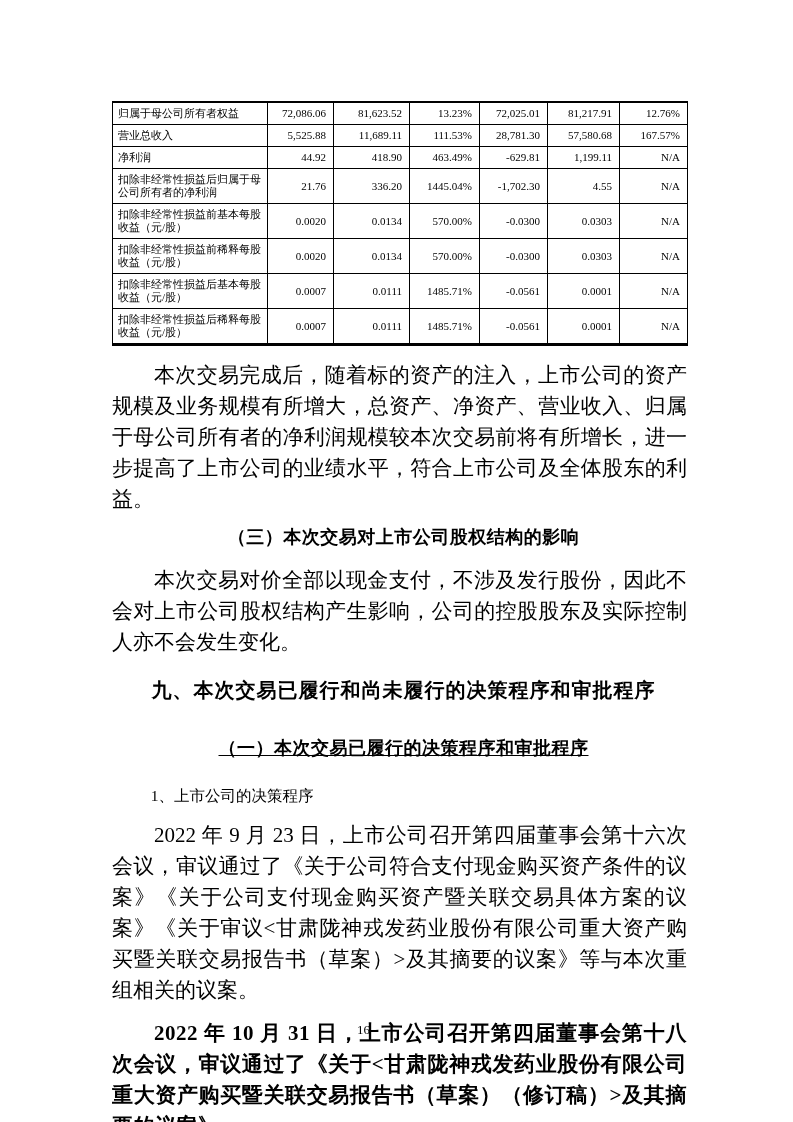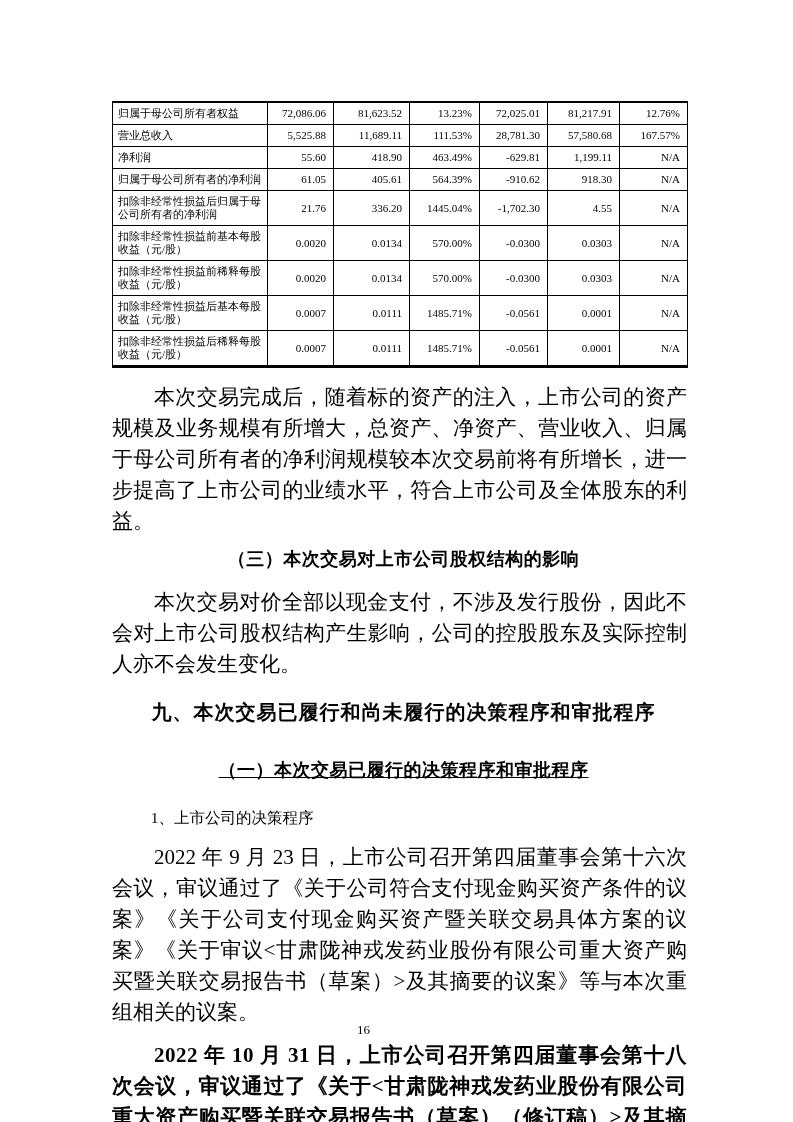--- a/index.html
+++ b/index.html
@@ -126,34 +126,25 @@
             <td class="lbl">营业总收入</td>
             <td class="num">5,525.88</td>
             <td class="num">11,689.11</td>
             <td class="num">111.53%</td>
             <td class="num">28,781.30</td>
             <td class="num">57,580.68</td>
             <td class="num">167.57%</td>
           </tr>
           <tr>
             <td class="lbl">净利润</td>
-            <td class="num">55.60</td>
+            <td class="num">44.92</td>
             <td class="num">418.90</td>
             <td class="num">463.49%</td>
             <td class="num">-629.81</td>
             <td class="num">1,199.11</td>
-            <td class="num">N/A</td>
-          </tr>
-          <tr>
-            <td class="lbl">归属于母公司所有者的净利润</td>
-            <td class="num">61.05</td>
-            <td class="num">405.61</td>
-            <td class="num">564.39%</td>
-            <td class="num">-910.62</td>
-            <td class="num">918.30</td>
             <td class="num">N/A</td>
           </tr>
           <tr>
             <td class="lbl">扣除非经常性损益后归属于母公司所有者的净利润</td>
             <td class="num">21.76</td>
             <td class="num">336.20</td>
             <td class="num">1445.04%</td>
             <td class="num">-1,702.30</td>
             <td class="num">4.55</td>
             <td class="num">N/A</td>

